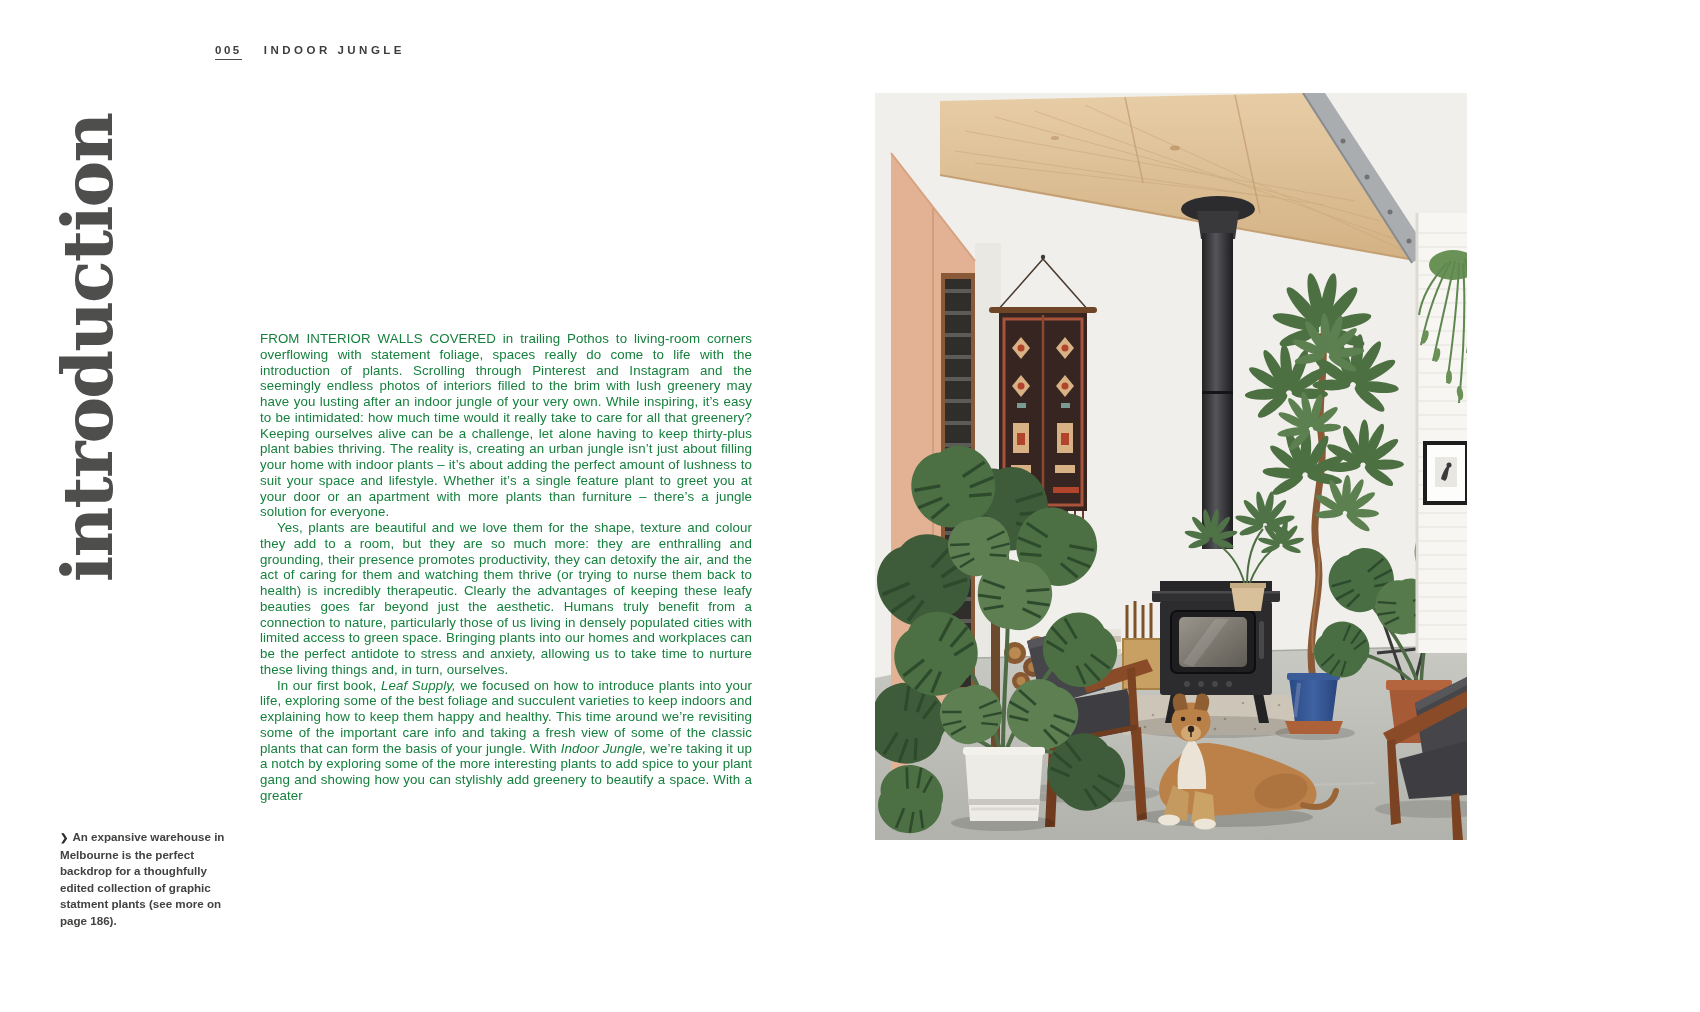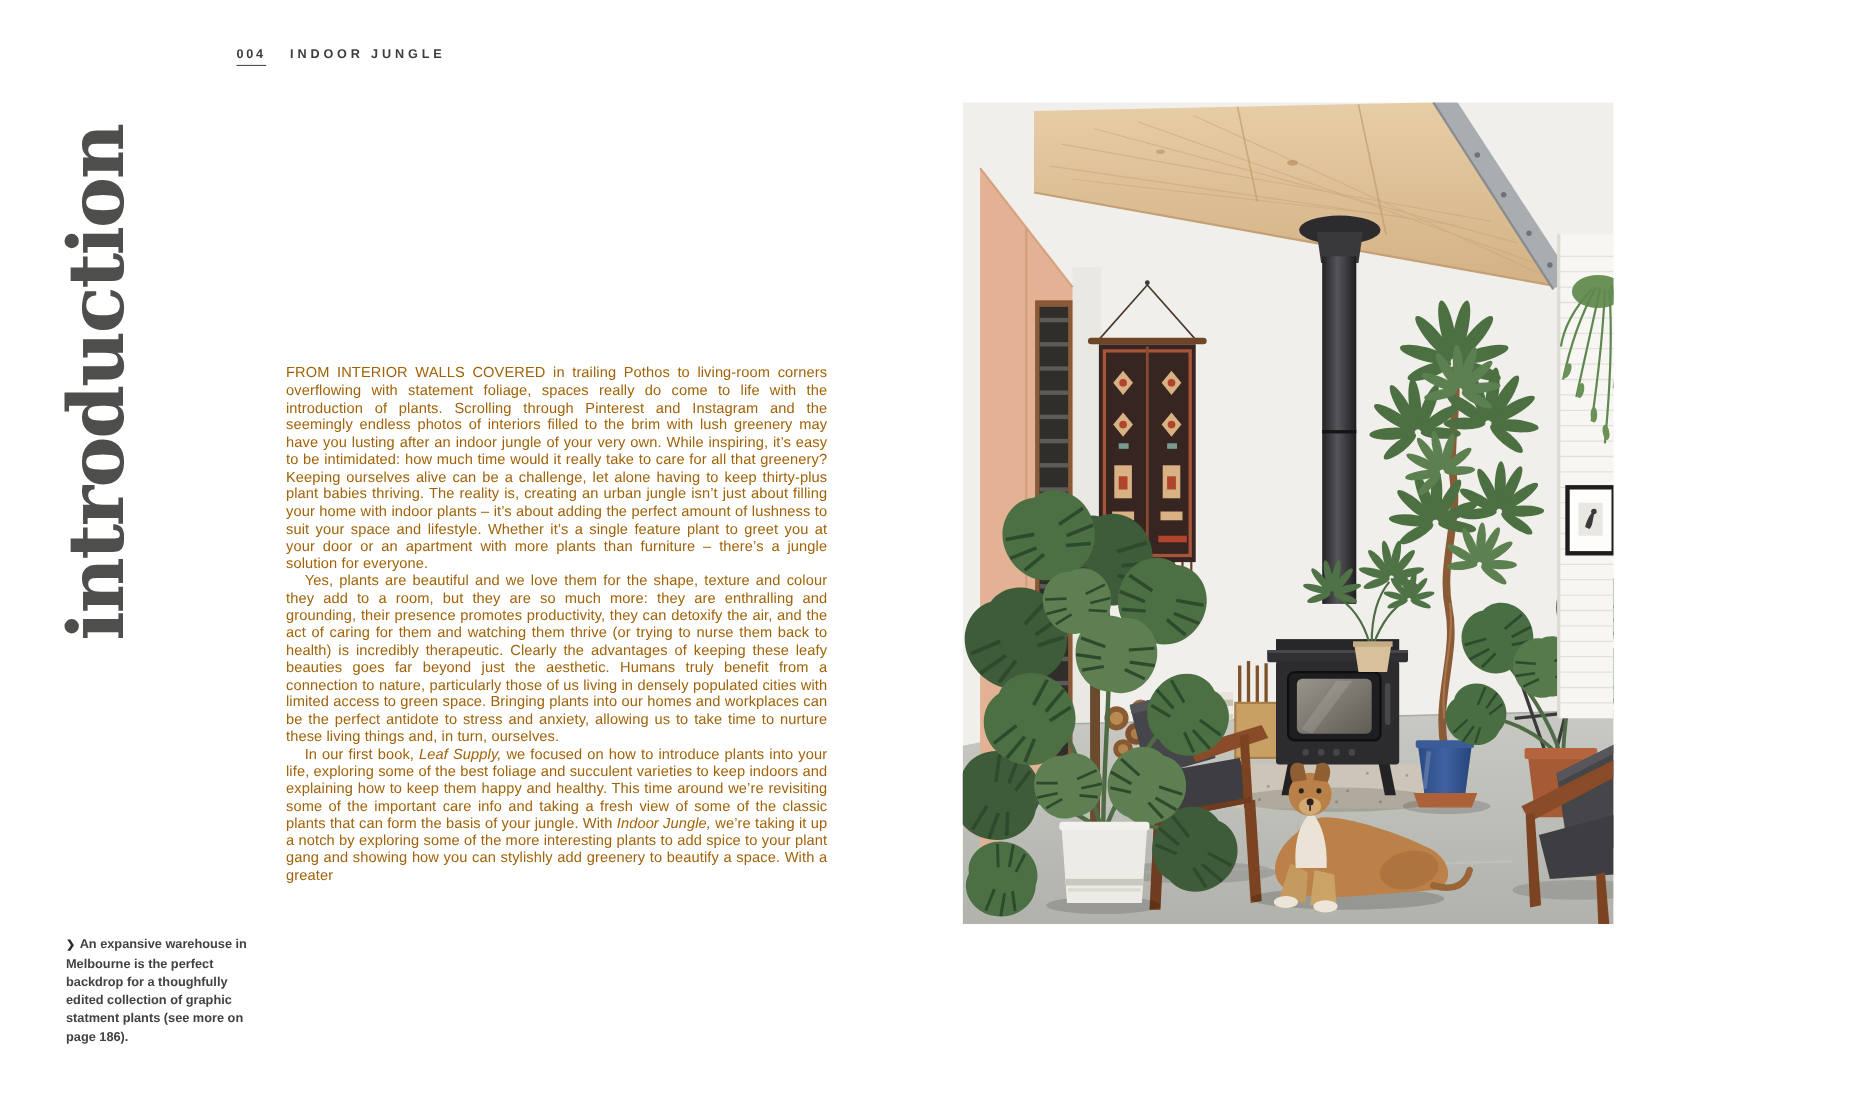--- a/index.html
+++ b/index.html
@@ -16,41 +16,41 @@
 
   
   .chapter-wrap{left:-170px;top:312px;width:516px;height:72px;
                 transform:rotate(-90deg);
                 display:flex;align-items:center;justify-content:center;}
   .chapter{font-family:"DejaVu Serif","Liberation Serif",serif;
            font-weight:700;font-size:70px;color:#4e4e4c;letter-spacing:-2px;
            line-height:1;}
 
   
-  .body-col{left:260px;top:331px;width:492px;color:#a16207;
+  .body-col{left:260px;top:331px;width:492px;color:#15803d;
             font-size:13.3px;line-height:15.75px;text-align:justify;
             letter-spacing:0.1px;}
   .para{margin:0;}
   .para.indent{text-indent:17px;}
   .para em{}
 
   
-  .caption{left:60px;top:851px;width:180px;color:#424240;font-weight:700;
+  .caption{left:60px;top:829px;width:180px;color:#424240;font-weight:700;
            font-size:11.6px;line-height:16.6px;}
   .caption .arrow{color:#2c2c2a;margin-right:4px;font-size:10px;}
 
   
   .photo{left:875px;top:93px;width:592px;height:747px;overflow:hidden;}
   .photo svg{display:block;}
 </style>
 </head>
 <body>
 
 <div class="abs header">
-  <span class="page-num">004</span>
+  <span class="page-num">005</span>
   <span class="book-title">INDOOR JUNGLE</span>
 </div>
 
 <div class="abs chapter-wrap">
   <span class="chapter">introduction</span>
 </div>
 
 <div class="abs body-col">
   <p class="para">FROM INTERIOR WALLS COVERED in trailing Pothos to living-room corners overflowing with statement foliage, spaces really do come to life with the introduction of plants. Scrolling through Pinterest and Instagram and the seemingly endless photos of interiors filled to the brim with lush greenery may have you lusting after an indoor jungle of your very own. While inspiring, it’s easy to be intimidated: how much time would it really take to care for all that greenery? Keeping ourselves alive can be a challenge, let alone having to keep thirty-plus plant babies thriving. The reality is, creating an urban jungle isn’t just about filling your home with indoor plants – it’s about adding the perfect amount of lushness to suit your space and lifestyle. Whether it’s a single feature plant to greet you at your door or an apartment with more plants than furniture – there’s a jungle solution for everyone.</p>
   <p class="para indent">Yes, plants are beautiful and we love them for the shape, texture and colour they add to a room, but they are so much more: they are enthralling and grounding, their presence promotes productivity, they can detoxify the air, and the act of caring for them and watching them thrive (or trying to nurse them back to health) is incredibly therapeutic. Clearly the advantages of keeping these leafy beauties goes far beyond just the aesthetic. Humans truly benefit from a connection to nature, particularly those of us living in densely populated cities with limited access to green space. Bringing plants into our homes and workplaces can be the perfect antidote to stress and anxiety, allowing us to take time to nurture these living things and, in turn, ourselves.</p>

